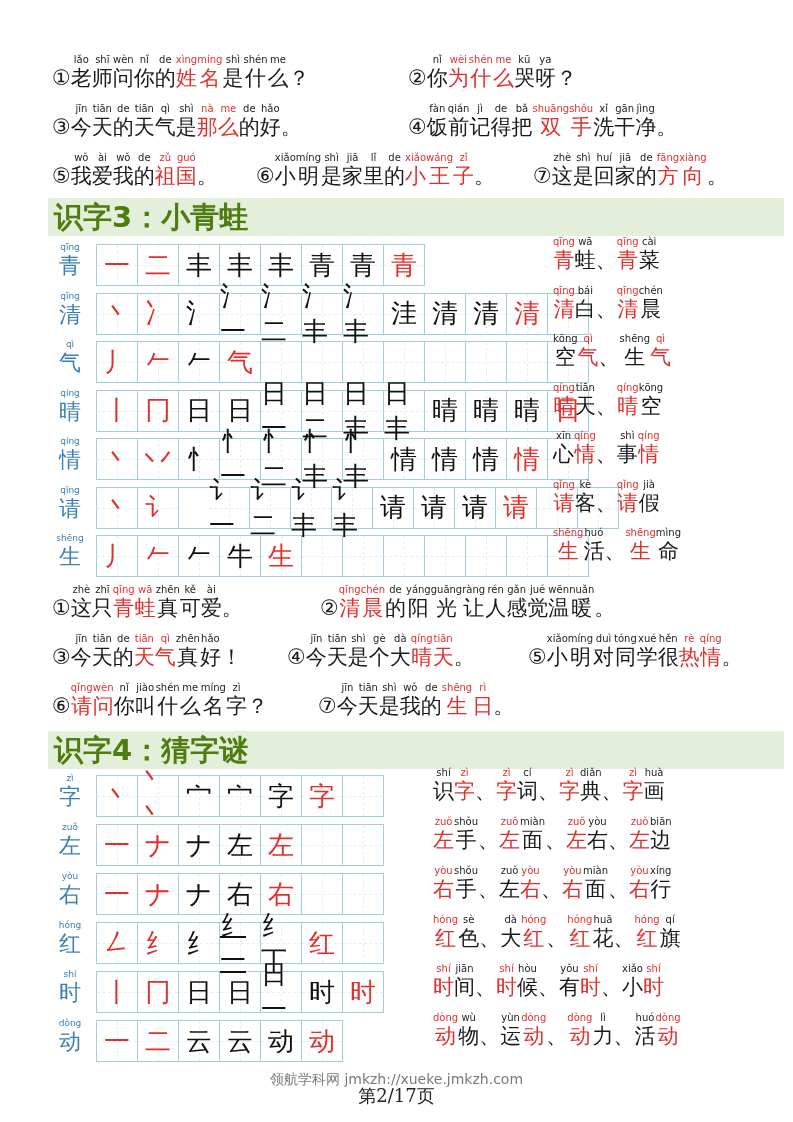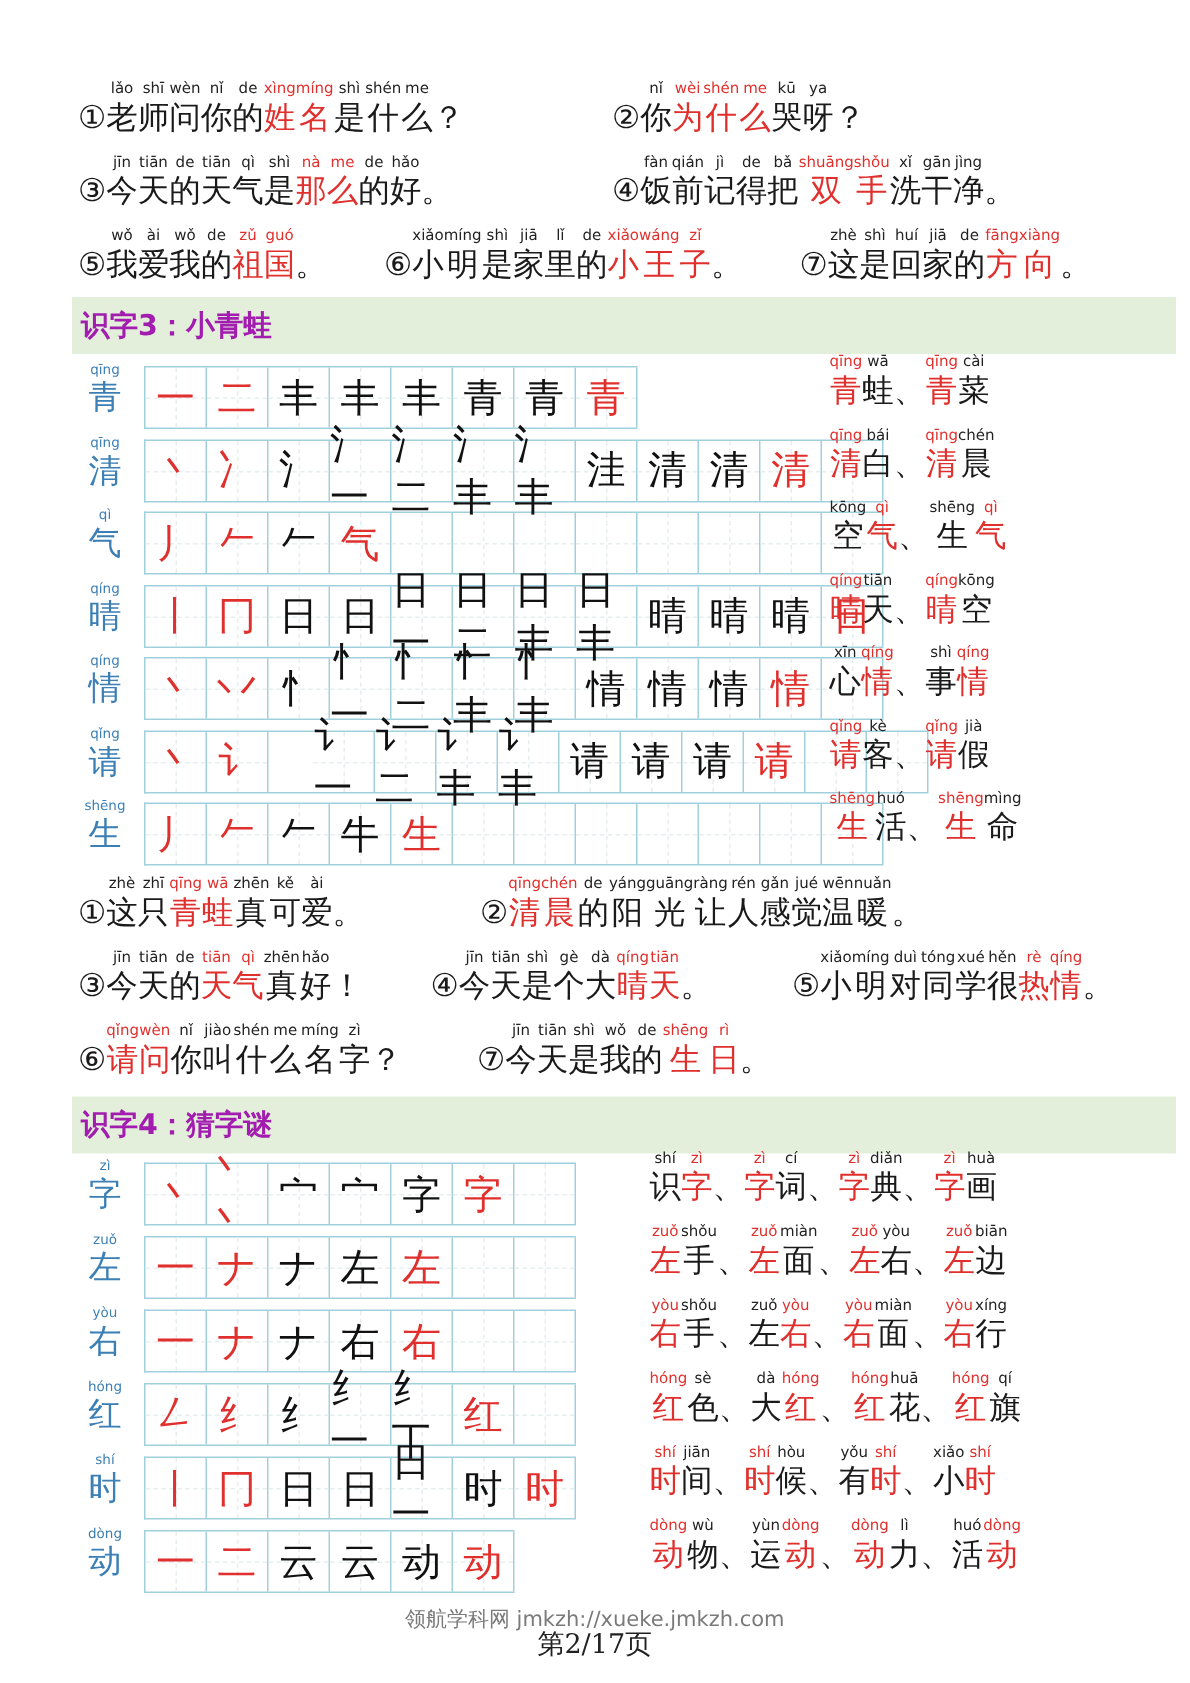--- a/index.html
+++ b/index.html
@@ -10,21 +10,21 @@
   
   .sent { position: absolute; white-space: nowrap; }
   .sent .tok { display: inline-block; text-align: center; vertical-align: bottom; }
   .sent .py { display: block; font-size: 10px; line-height: 12px; color: #222; letter-spacing: 0; min-height: 12px; }
   .sent .hz { display: block; font-size: 21px; line-height: 24px; color: #1a1a1a; }
   .sent .tok.red .py, .sent .tok.red .hz { color: #e0302d; }
   .section-bar {
     position: absolute; left: 48px; width: 736px; height: 38px; background: #e3efdb;
   }
   .section-title {
-    position: absolute; left: 54px; font-size: 19px; font-weight: bold; line-height: 38px; color: #a21caf;
+    position: absolute; left: 54px; font-size: 29px; font-weight: bold; line-height: 38px; color: #4d7c0f;
   }
   
   .srow { position: absolute; left: 48px; height: 44px; }
   .srow .label { position: absolute; left: 0; top: 0; width: 44px; text-align: center; color: #3c7fb4; }
   .srow .label .lpy { display: block; font-size: 9px; line-height: 11px; color: #3c7fb4; }
   .srow .label .lhz { display: block; font-size: 22px; line-height: 26px; color: #3c7fb4; }
   .grid { position: absolute; top: 2px; display: flex; border-top: 1px solid #9fd0dc; border-bottom: 1px solid #9fd0dc; border-left: 1px solid #9fd0dc; }
   .cell {
     width: 40px; height: 40px; border-right: 1px solid #9fd0dc; position: relative; box-sizing: content-box;
     display: flex; align-items: center; justify-content: center; font-size: 26px; color: #111;
@@ -426,21 +426,21 @@
       <div class="grid" style="left: 48px;">
         <div class="cell" style="width: 40px;">
           <span class="rs">㇜</span>
         </div>
         <div class="cell" style="width: 40px;">
           <span class="rs">纟</span>
         </div>
         <div class="cell" style="width: 40px;">
           <span>纟</span>
         </div>
-        <div class="cell" style="width: 40px;">
+        <div class="cell" style="width: 40px; text-decoration: underline;">
           <span>纟一</span>
         </div>
         <div class="cell" style="width: 40px;">
           <span>纟丅</span>
         </div>
         <div class="cell" style="width: 40px;">
           <span class="rs">红</span>
         </div>
         <div class="cell" style="width: 40px;"></div>
       </div>

